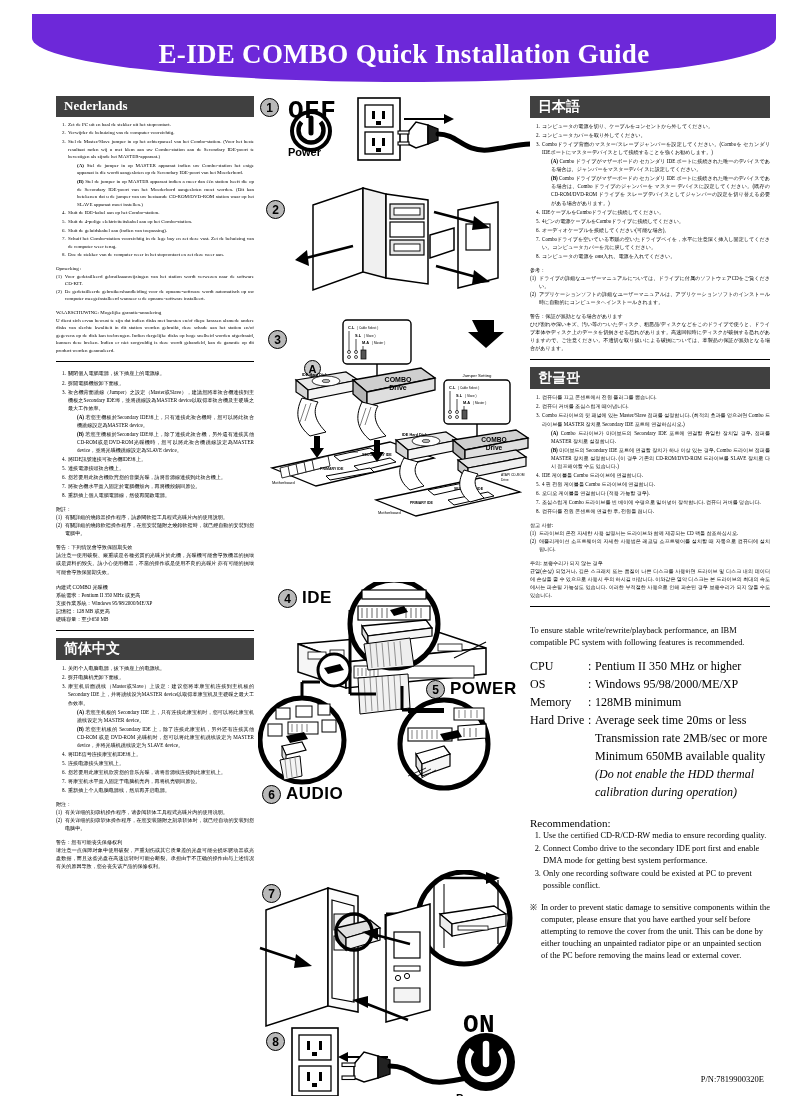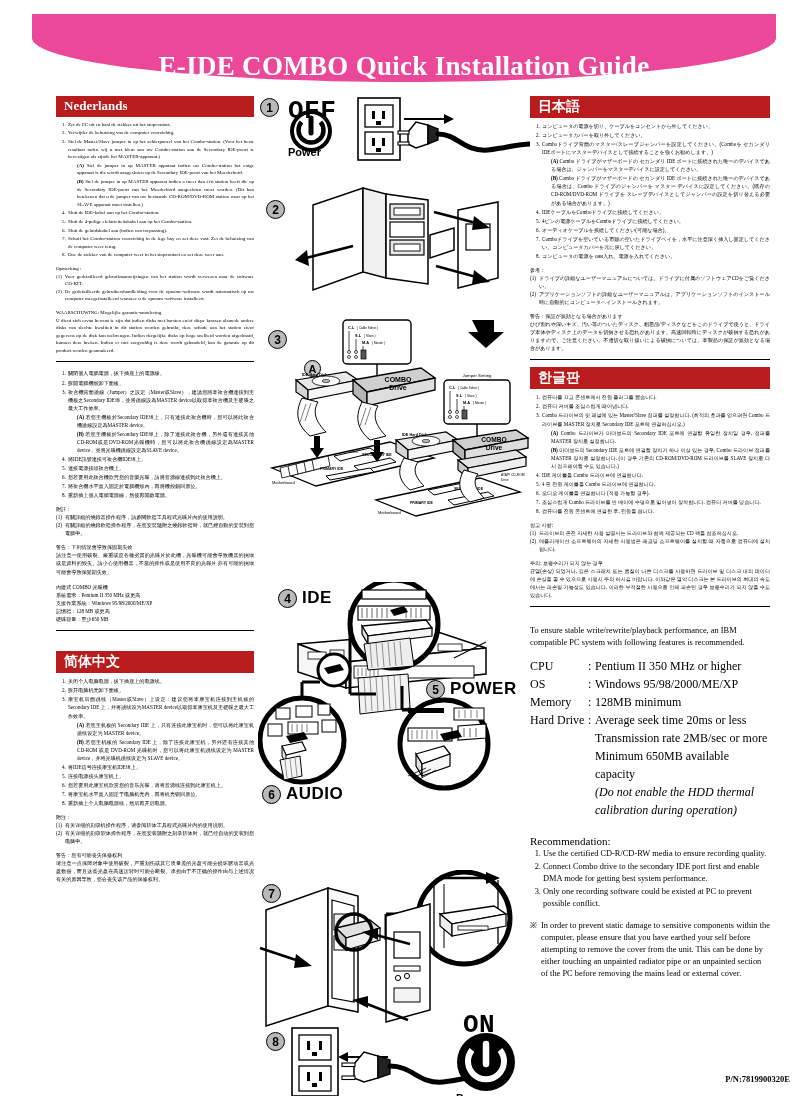--- a/index.html
+++ b/index.html
@@ -9,38 +9,38 @@
     background: #ffffff;
     font-family: "Liberation Serif", serif;
     color: #000;
     position: relative;
     overflow: hidden;
   }
 
   
   .banner {
     position: absolute; left: 32px; top: 14px; width: 744px; height: 68px;
-    background: #ec4899;
+    background: #6d28d9;
     border-radius: 0 0 50% 50% / 0 0 44px 44px;
-    display: flex; align-items: flex-end; justify-content: center;
+    display: flex; align-items: center; justify-content: center;
   }
   .banner-title {
     color: #fff;
     font-family: "Liberation Serif", serif;
     font-weight: bold; font-size: 27px; letter-spacing: .3px;
     margin-top: 12px; white-space: nowrap;
   }
 
   
   .col { position: absolute; }
   .col-left  { left: 56px;  top: 96px;  width: 198px; }
   .col-right { left: 530px; top: 96px;  width: 240px; }
 
   .sec-head {
-    background:#b91c1c; color:#fff; padding:2px 8px 3px 8px;
+    background:#404040; color:#fff; padding:2px 8px 3px 8px;
     font-weight:bold; font-size:13px; line-height:1.22;
     font-family:"Liberation Serif", serif;
   }
   .sec-head.cjk { font-size:14px; }
   .sec-body { font-size:5.0px; line-height:1.52; margin-top:4px; text-align:justify; }
   .sec-body.cjk { font-size:5.1px; line-height:1.58; }
 
   ol.steps { margin:0; padding-left:11px; }
   ol.steps > li { margin:0 0 1px 0; padding-left:1px; }
   .sub { margin:1px 0 1px 9px; }
@@ -66,21 +66,21 @@
   .req-table { margin-top:8px; font-size:12px; line-height:1.5; }
   .req-row { display:flex; }
   .req-key { flex:0 0 58px; }
   .req-colon { flex:0 0 7px; }
   .req-val { flex:1; }
   .req-sub { margin-left:65px; }
   .rec-title { font-size:11px; font-weight:normal; margin-bottom:1px; }
   ol.rec { margin:0; padding-left:13px; font-size:8.4px; line-height:1.42; }
   ol.rec > li { margin-bottom:1px; }
   .static-note { display:flex; gap:4px; font-size:8.4px; line-height:1.42; margin-top:10px; }
-  .pn { position:absolute; right:18px; bottom:12px; font-size:8.5px; font-weight:bold; }
+  .pn { position:absolute; right:44px; bottom:12px; font-size:8.5px; font-weight:normal; }
 
   
   .center { position:absolute; left:258px; top:92px; width:272px; height:990px; }
   .center svg { position:absolute; left:0; top:0; }
 
   .stepnum {
     position:absolute; width:19px; height:19px; border-radius:50%;
     background:#b9b9b9; border:1.5px solid #000;
     color:#000; font-family:"Liberation Sans", sans-serif;
     font-weight:bold; font-size:12px;
@@ -183,21 +183,21 @@
         <div>內建式 COMBO 光碟機</div>
         <div>系統需求：Pentium II 350 MHz 或更高</div>
         <div>支援作業系統：Windows 95/98/2000/ME/XP</div>
         <div>記憶體：128 MB 或更高</div>
         <div>硬碟容量：至少650 MB</div>
       </div>
     </div>
     <div class="divider"></div>
   </div>
 
-  <div style="margin-top:20px;">
+  <div style="margin-top:7px;">
     <div class="sec-head cjk">简体中文</div>
     <div class="sec-body cjk">
       <ol class="steps">
         <li>关闭个人电脑电源，拔下插座上的电源线。</li>
         <li>拆开电脑机壳卸下面板。</li>
         <li>
           <span>康宝机后面跳线（Master或Slave）上设定：建议您将本康宝机连接到主机板的Secondary IDE 上，并将跳线设为MASTER device以取得本康宝机及主硬碟之最大工作效率。</span>
           <div class="sub"><span class="sub-lbl">(A)</span> <span>若您主机板的 Secondary IDE 上，只有连接此康宝机时，您可以将此康宝机跳线设定为 MASTER device。</span></div>
           <div class="sub"><span class="sub-lbl">(B)</span> <span>若您主机板的 Secondary IDE 上，除了连接此康宝机，另外还有连接其他 CD-ROM 或是 DVD-ROM 光碟机时，您可以将此康宝机跳线设定为 MASTER device，并将光碟机跳线设定为 SLAVE device。</span></div>
         </li>
@@ -317,21 +317,21 @@
         <span class="req-key">Memory</span>
         <span class="req-colon">:</span>
         <span class="req-val">128MB minimum</span>
       </div>
       <div class="req-row">
         <span class="req-key">Hard Drive</span>
         <span class="req-colon">:</span>
         <span class="req-val">Average seek time 20ms or less</span>
       </div>
       <div class="req-sub">Transmission rate 2MB/sec or more</div>
-      <div class="req-sub">Minimum 650MB available capacity</div>
+      <div class="req-sub">Minimum 650MB available quality</div>
       <div class="req-sub" style="font-style:italic;">(Do not enable the HDD thermal calibration during operation)</div>
     </div>
   </div>
 
   <div style="margin-top:16px;">
     <div class="rec-title">Recommendation:</div>
     <ol class="rec">
       <li>Use the certified CD-R/CD-RW media to ensure recording quality.</li>
       <li>Connect Combo drive to the secondary IDE port first and enable DMA mode for getting best system performance.</li>
       <li>Only one recording software could be existed at PC to prevent possible conflict.</li>

